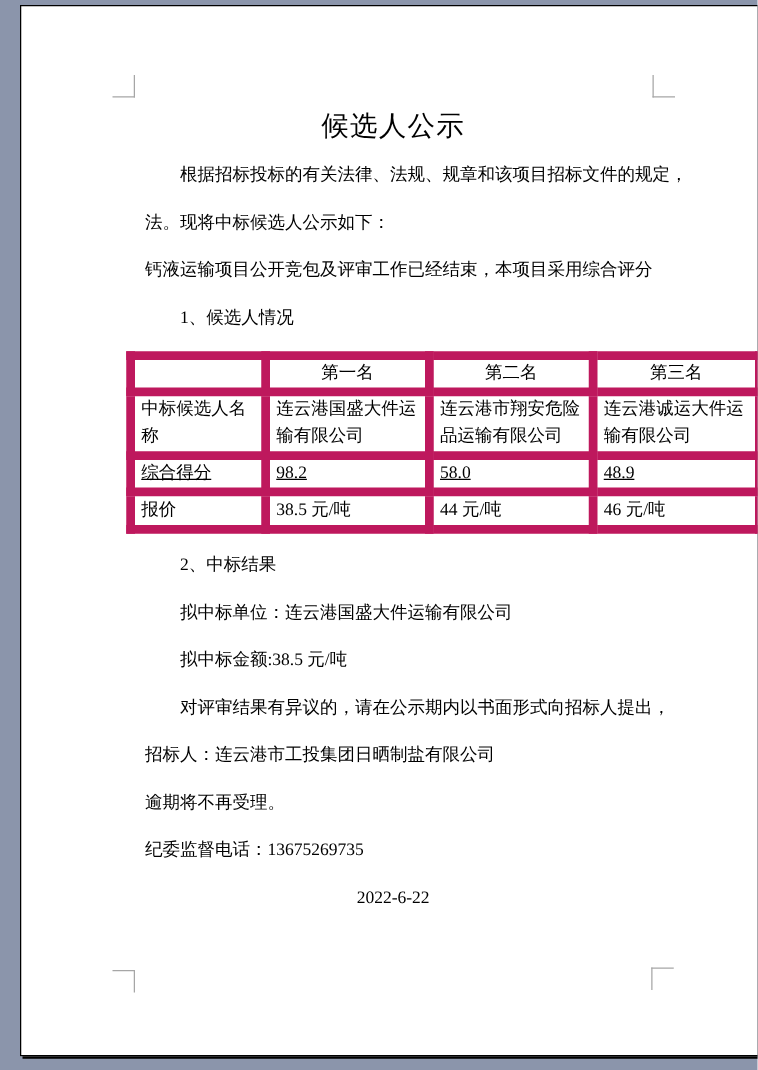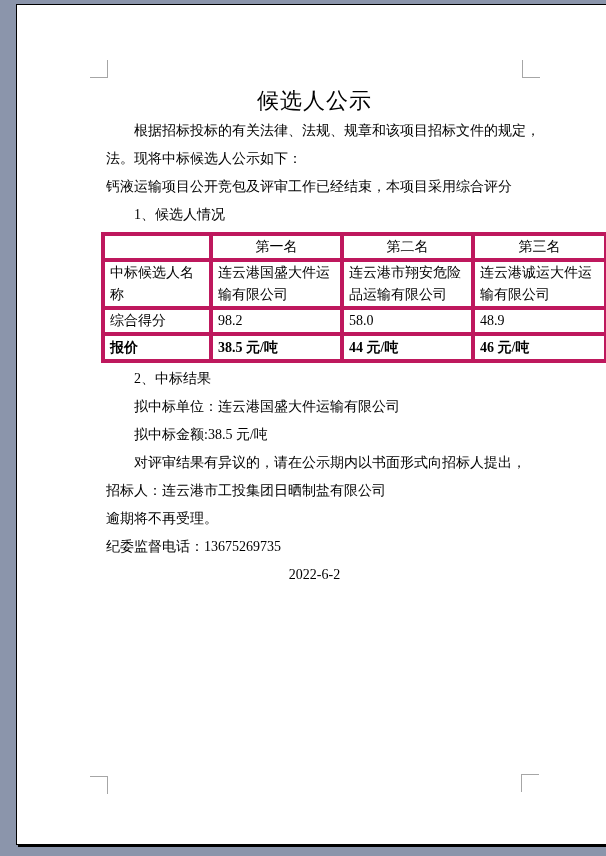--- a/index.html
+++ b/index.html
@@ -23,38 +23,38 @@
   .mark{position:absolute;width:17px;height:17px;}
   .mark.tl{left:73px;top:55px;border-right:1px solid var(--margin-mark);border-bottom:1px solid var(--margin-mark);}
   .mark.tr{left:505px;top:55px;border-left:1px solid var(--margin-mark);border-bottom:1px solid var(--margin-mark);}
   .mark.bl{left:73px;top:771px;border-right:1px solid var(--margin-mark);border-top:1px solid var(--margin-mark);}
   .mark.br{left:504px;top:769px;border-left:1px solid var(--margin-mark);border-top:1px solid var(--margin-mark);}
   .content{position:absolute;left:85px;top:0;width:425px;color:var(--text);}
   .title{
     margin:82px 0 0;font-size:22px;font-weight:400;line-height:28px;
     text-align:center;letter-spacing:1px;
   }
-  .line{margin:4px;font-size:14px;line-height:24px;white-space:nowrap;}
+  .line{margin:14px;font-size:14px;line-height:24px;white-space:nowrap;}
   .indent{text-indent:28px;}
   .date{text-align:center;}
   table.candidates{
     margin:5px 0 0 -1px;border-collapse:collapse;table-layout:fixed;
     width:503px;font-size:14px;
   }
   col.c0{width:108px;}col.c1{width:131px;}col.c2{width:131px;}col.c3{width:133px;}
   table.candidates td,table.candidates th{
-    border:4px solid #be185d;padding:0 5px;font-weight:400;
+    border:7px solid #be185d;padding:0 5px;font-weight:400;
     text-align:left;vertical-align:middle;line-height:22px;
     overflow:hidden;word-break:break-all;
   }
   table.candidates th{text-align:center;}
   tr.r-head td,tr.r-head th{height:21px;}
   tr.r-name td{height:44px;}
-  tr.r-score td{height:21px;}
-  tr.r-price td{height:23px;font-weight:bold;}
+  tr.r-score td{height:21px;text-decoration:underline;}
+  tr.r-price td{height:23px;}
 </style>
 </head>
 <body>
 
 <div class="page">
   <div class="mark tl"></div>
   <div class="mark tr"></div>
   <div class="mark bl"></div>
   <div class="mark br"></div>
 
@@ -105,15 +105,15 @@
     <p class="line indent">2、中标结果</p>
     <p class="line indent">拟中标单位：连云港国盛大件运输有限公司</p>
     <p class="line indent">拟中标金额:38.5 元/吨</p>
 
     <p class="line indent">对评审结果有异议的，请在公示期内以书面形式向招标人提出，</p>
     <p class="line">招标人：连云港市工投集团日晒制盐有限公司</p>
 
     <p class="line">逾期将不再受理。</p>
     <p class="line">纪委监督电话：13675269735</p>
 
-    <p class="line date">2022-6-2</p>
+    <p class="line date">2022-6-22</p>
   </div>
 </div>
 
 </body></html>

